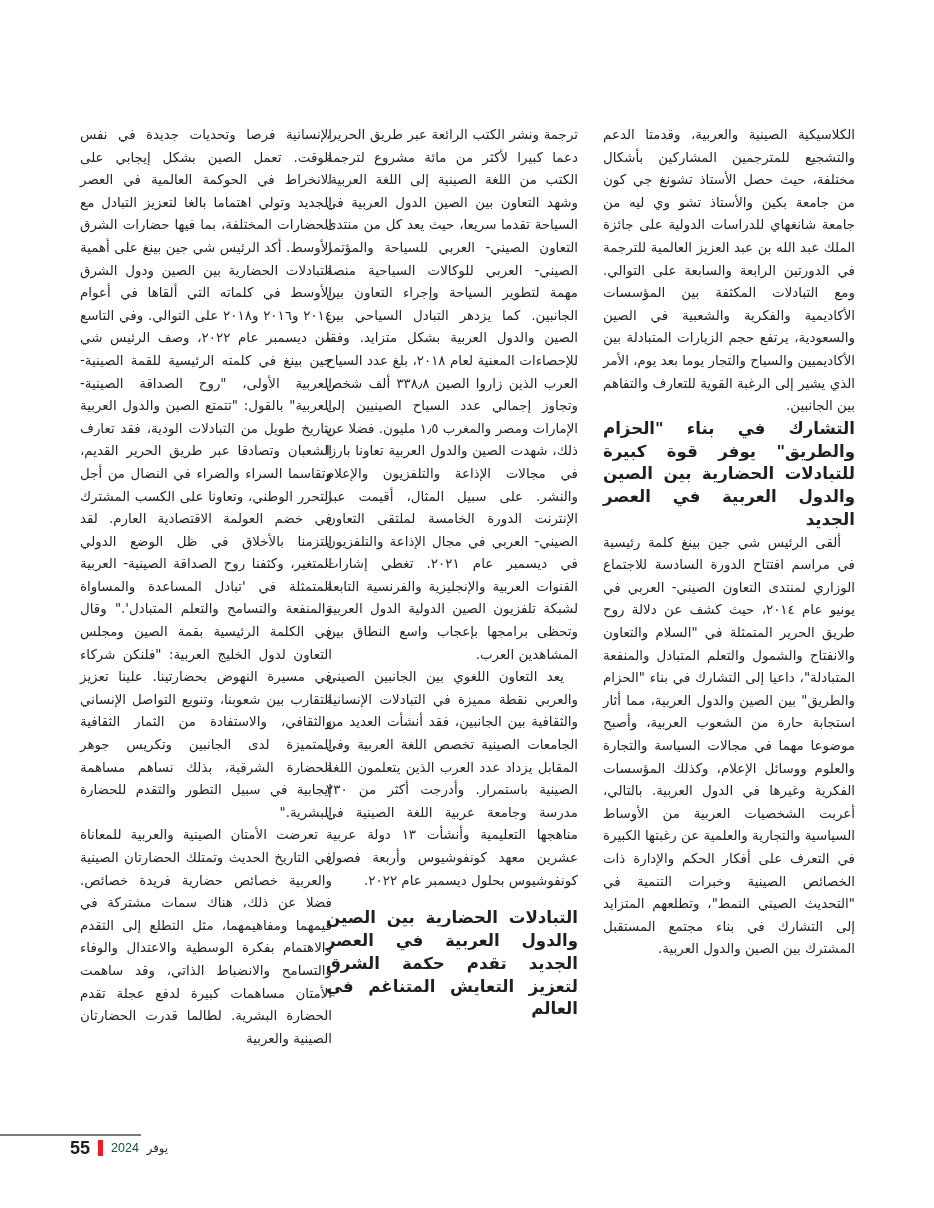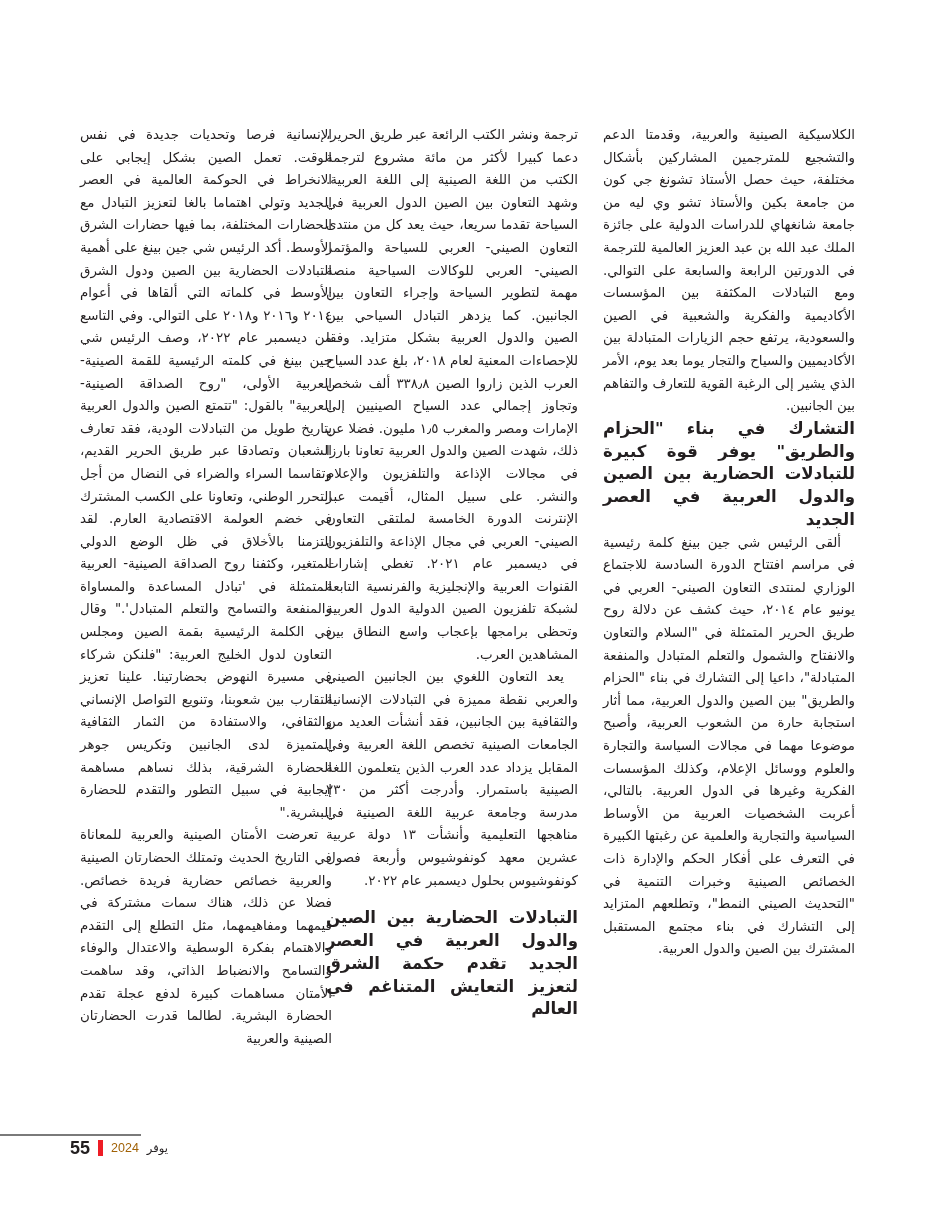--- a/index.html
+++ b/index.html
@@ -27,21 +27,21 @@
   .col h2.mid-head { margin-top: 15px; }
   .footer-line {
     position: absolute; left: 0; top: 1134px; width: 141px; height: 2px; background: #7a7a7a;
   }
   .footer {
     position: absolute; left: 42px; top: 1137px; height: 22px;
     display: flex; align-items: center; gap: 8px; direction: ltr; margin-left: 28px;
   }
   .page-num { font-family: "Liberation Sans", sans-serif; font-weight: bold; font-size: 18px; color: #231f20; }
   .red-bar { width: 5px; height: 16px; background: #ee1c25; }
-  .issue-year { font-family: "Liberation Sans", sans-serif; font-size: 12.5px; color: #a16207; }
+  .issue-year { font-family: "Liberation Sans", sans-serif; font-size: 12.5px; color: #14532d; }
   .issue-month { font-family: "DejaVu Sans", sans-serif; font-size: 11.5px; color: #231f20; direction: rtl; }
 </style>
 </head>
 <body>
 
 <div class="page">
 
   <div class="col col-right">
     <p class="cont">الكلاسيكية الصينية والعربية، وقدمتا الدعم والتشجيع للمترجمين المشاركين بأشكال مختلفة، حيث حصل الأستاذ تشونغ جي كون من جامعة بكين والأستاذ تشو وي ليه من جامعة شانغهاي للدراسات الدولية على جائزة الملك عبد الله بن عبد العزيز العالمية للترجمة في الدورتين الرابعة والسابعة على التوالي. ومع التبادلات المكثفة بين المؤسسات الأكاديمية والفكرية والشعبية في الصين والسعودية، يرتفع حجم الزيارات المتبادلة بين الأكاديميين والسياح والتجار يوما بعد يوم، الأمر الذي يشير إلى الرغبة القوية للتعارف والتفاهم بين الجانبين.</p>
     <h2>التشارك في بناء "الحزام والطريق" يوفر قوة كبيرة للتبادلات الحضارية بين الصين والدول العربية في العصر الجديد</h2>

